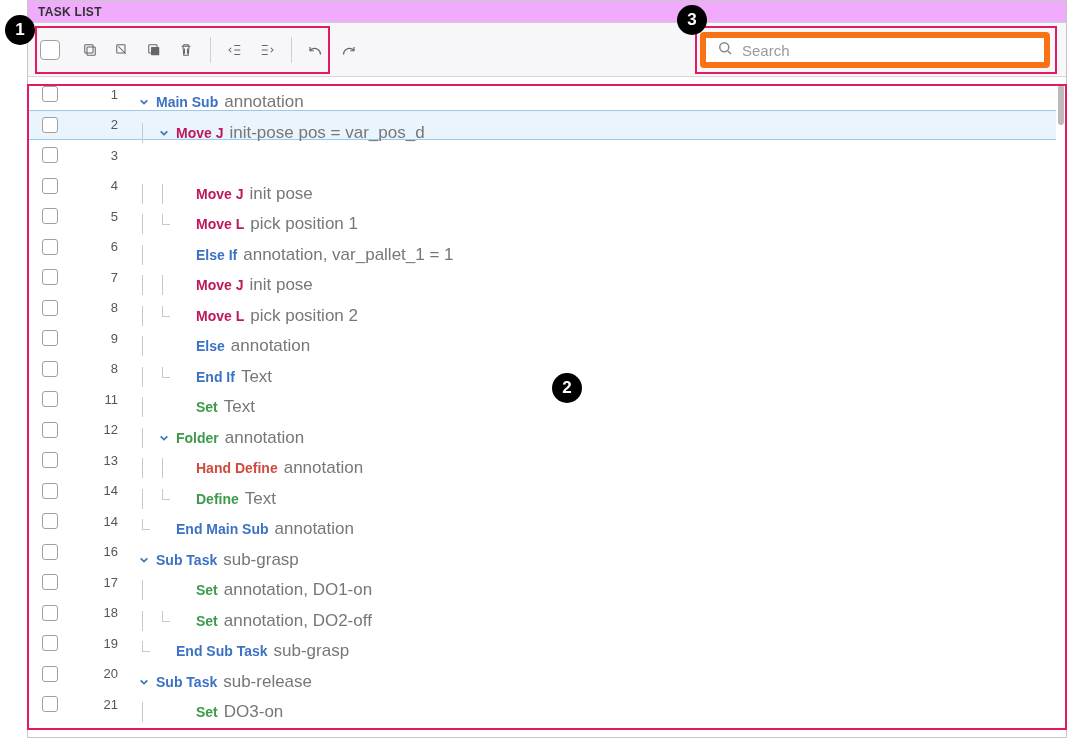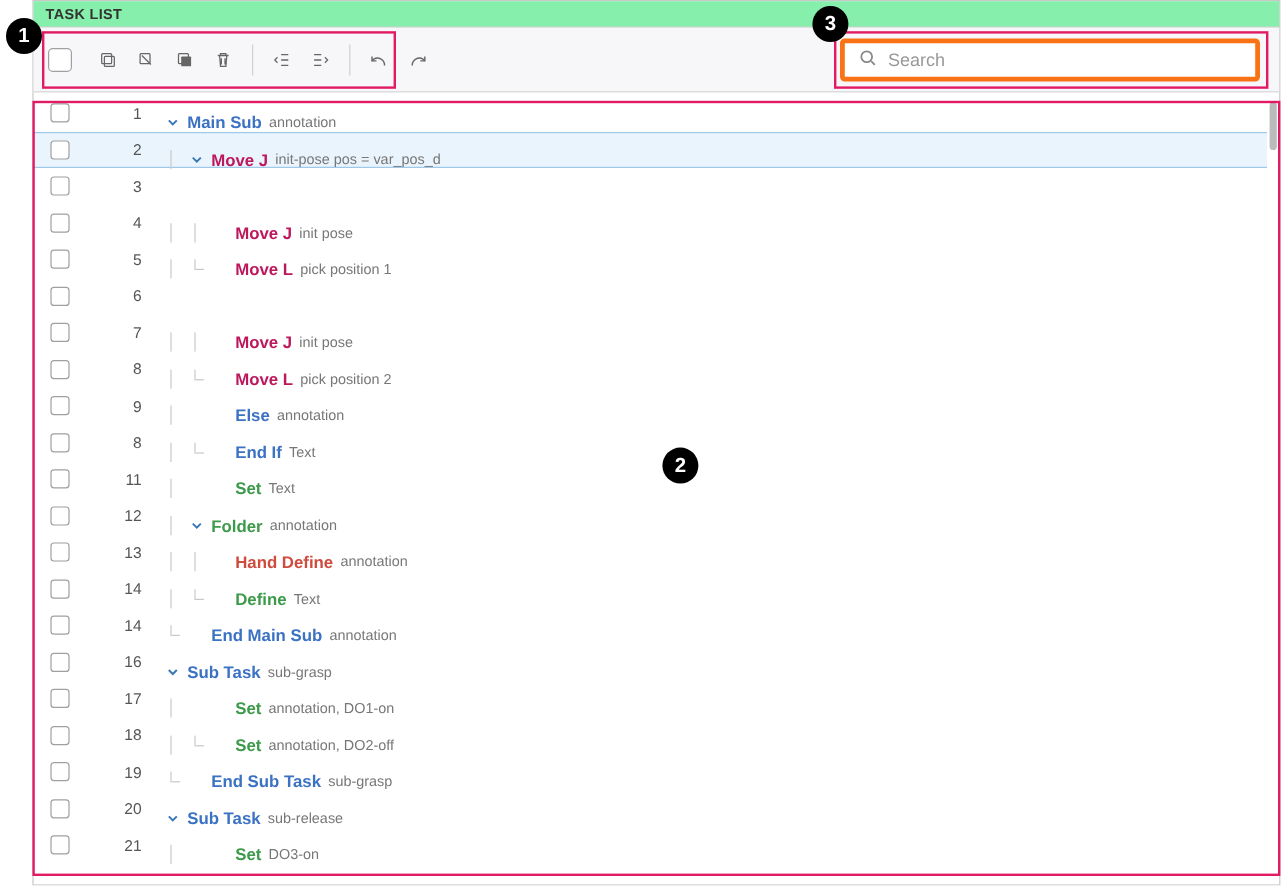--- a/index.html
+++ b/index.html
@@ -2,33 +2,33 @@
 <html><head>
 <meta charset="utf-8">
 <style>
   * { box-sizing: border-box; margin: 0; padding: 0; }
   html, body { width: 1068px; height: 738px; font-family: "Segoe UI", Arial, sans-serif; background: #fff; overflow: hidden; }
   .outer { width: 1068px; height: 738px; position: relative; background: #fff; }
 
   .panel { position: absolute; left: 27px; top: 0; width: 1040px; height: 738px; border: 1px solid #c8c8c8; background: #fff; }
 
   
-  .header { display: flex; align-items: center; padding: 0 10px; height: 22px; border-bottom: 1px solid #d0d0d0; background: #86efac; }
+  .header { display: flex; align-items: center; padding: 0 10px; height: 22px; border-bottom: 1px solid #d0d0d0; background: #f0abfc; }
   .header-title { font-size: 12px; font-weight: 700; color: #333; letter-spacing: .3px; }
 
   
   .toolbar { height: 54px; display: flex; align-items: center; gap: 6px; padding: 0 12px; border-bottom: 1px solid #d6d6d6; background: #f7f7f9; position: relative; }
   .toolbar .master-check { width: 20px; height: 20px; border: 1.5px solid #a0a0a0; border-radius: 4px; background: #fff; margin-right: 10px; }
   .tb-group { display: flex; align-items: center; gap: 4px; }
   .tb-sep { width: 1px; height: 26px; background: #d0d0d0; margin: 0 4px; }
   .tb-btn { width: 28px; height: 28px; display: flex; align-items: center; justify-content: center; border-radius: 4px; color: #666; }
   .tb-btn svg { width: 18px; height: 18px; stroke: #666; fill: none; stroke-width: 1.4; }
   .tb-btn.undo svg, .tb-btn.redo svg { stroke-width: 1.6; }
 
-  .search-wrap { position: absolute; right: 16px; top: 9px; width: 350px; height: 36px; background: #fff; border: 4px solid #f97316; border-radius: 4px; display: flex; align-items: center; padding: 0 10px; gap: 8px; }
+  .search-wrap { position: absolute; right: 16px; top: 9px; width: 350px; height: 36px; background: #fff; border: 6px solid #f97316; border-radius: 4px; display: flex; align-items: center; padding: 0 10px; gap: 8px; }
   .search-wrap svg { width: 18px; height: 18px; stroke: #888; fill: none; stroke-width: 2; }
   .search-wrap input { flex: 1; border: none; outline: none; font-size: 15px; color: #555; background: transparent; }
   .search-wrap input::placeholder { color: #999; }
 
   
   .list-area { position: absolute; top: 78px; bottom: 0; left: 0; right: 0; overflow: hidden; }
   .list-scroll { position: absolute; inset: 0 10px 0 0; overflow: auto; }
   .scrollbar-fake { position: absolute; right: 2px; top: 6px; width: 6px; height: 40px; background: #bbb; border-radius: 3px; }
 
   .row { display: flex; align-items: center; height: 30.5px; font-size: 14px; color: #444; padding-left: 14px; position: relative; }
@@ -44,21 +44,21 @@
   .tree-guide.none::before, .tree-guide.none::after { display: none; }
 
   .chevron { width: 16px; height: 16px; display: inline-flex; align-items: center; justify-content: center; margin-right: 4px; flex: none; }
   .chevron svg { width: 10px; height: 10px; stroke: #3a78b5; stroke-width: 2; fill: none; }
 
   .cmd { font-weight: 600; margin-right: 6px; white-space: nowrap; }
   .cmd.blue   { color: #3b72c4; }
   .cmd.orange { color: #be185d; }
   .cmd.green  { color: #3c9a4a; }
   .cmd.red    { color: #cf4b3e; }
-  .ann { color: #777; font-size: 12px; white-space: nowrap; }
+  .ann { color: #777; font-size: 17px; white-space: nowrap; }
 
   
   .callout { position: absolute; width: 30px; height: 30px; border-radius: 50%; background: #000; color: #fff; font-weight: 700; font-size: 17px; display: flex; align-items: center; justify-content: center; z-index: 50; }
   .hi-box { position: absolute; border: 2px solid #e11a63; pointer-events: none; z-index: 40; }
 </style>
 </head>
 <body>
 
 <div class="outer">
 
@@ -199,20 +199,27 @@
               <div class="tree-guide"></div>
               <div class="tree-guide elbow"></div>
               <span class="chevron spacer"></span>
               <span class="cmd orange">Move L</span>
               <span class="ann">pick position 1</span>
             </div>
           </div>
           <div class="row">
             <div class="check"></div>
             <div class="num">6</div>
+            <div class="content">
+              <div class="tree-guide"></div>
+              <div class="tree-guide none"></div>
+              <span class="chevron spacer"></span>
+              <span class="cmd blue">Else If</span>
+              <span class="ann">annotation,  var_pallet_1 = 1</span>
+            </div>
           </div>
           <div class="row">
             <div class="check"></div>
             <div class="num">7</div>
             <div class="content">
               <div class="tree-guide"></div>
               <div class="tree-guide"></div>
               <span class="chevron spacer"></span>
               <span class="cmd orange">Move J</span>
               <span class="ann">init pose</span>

